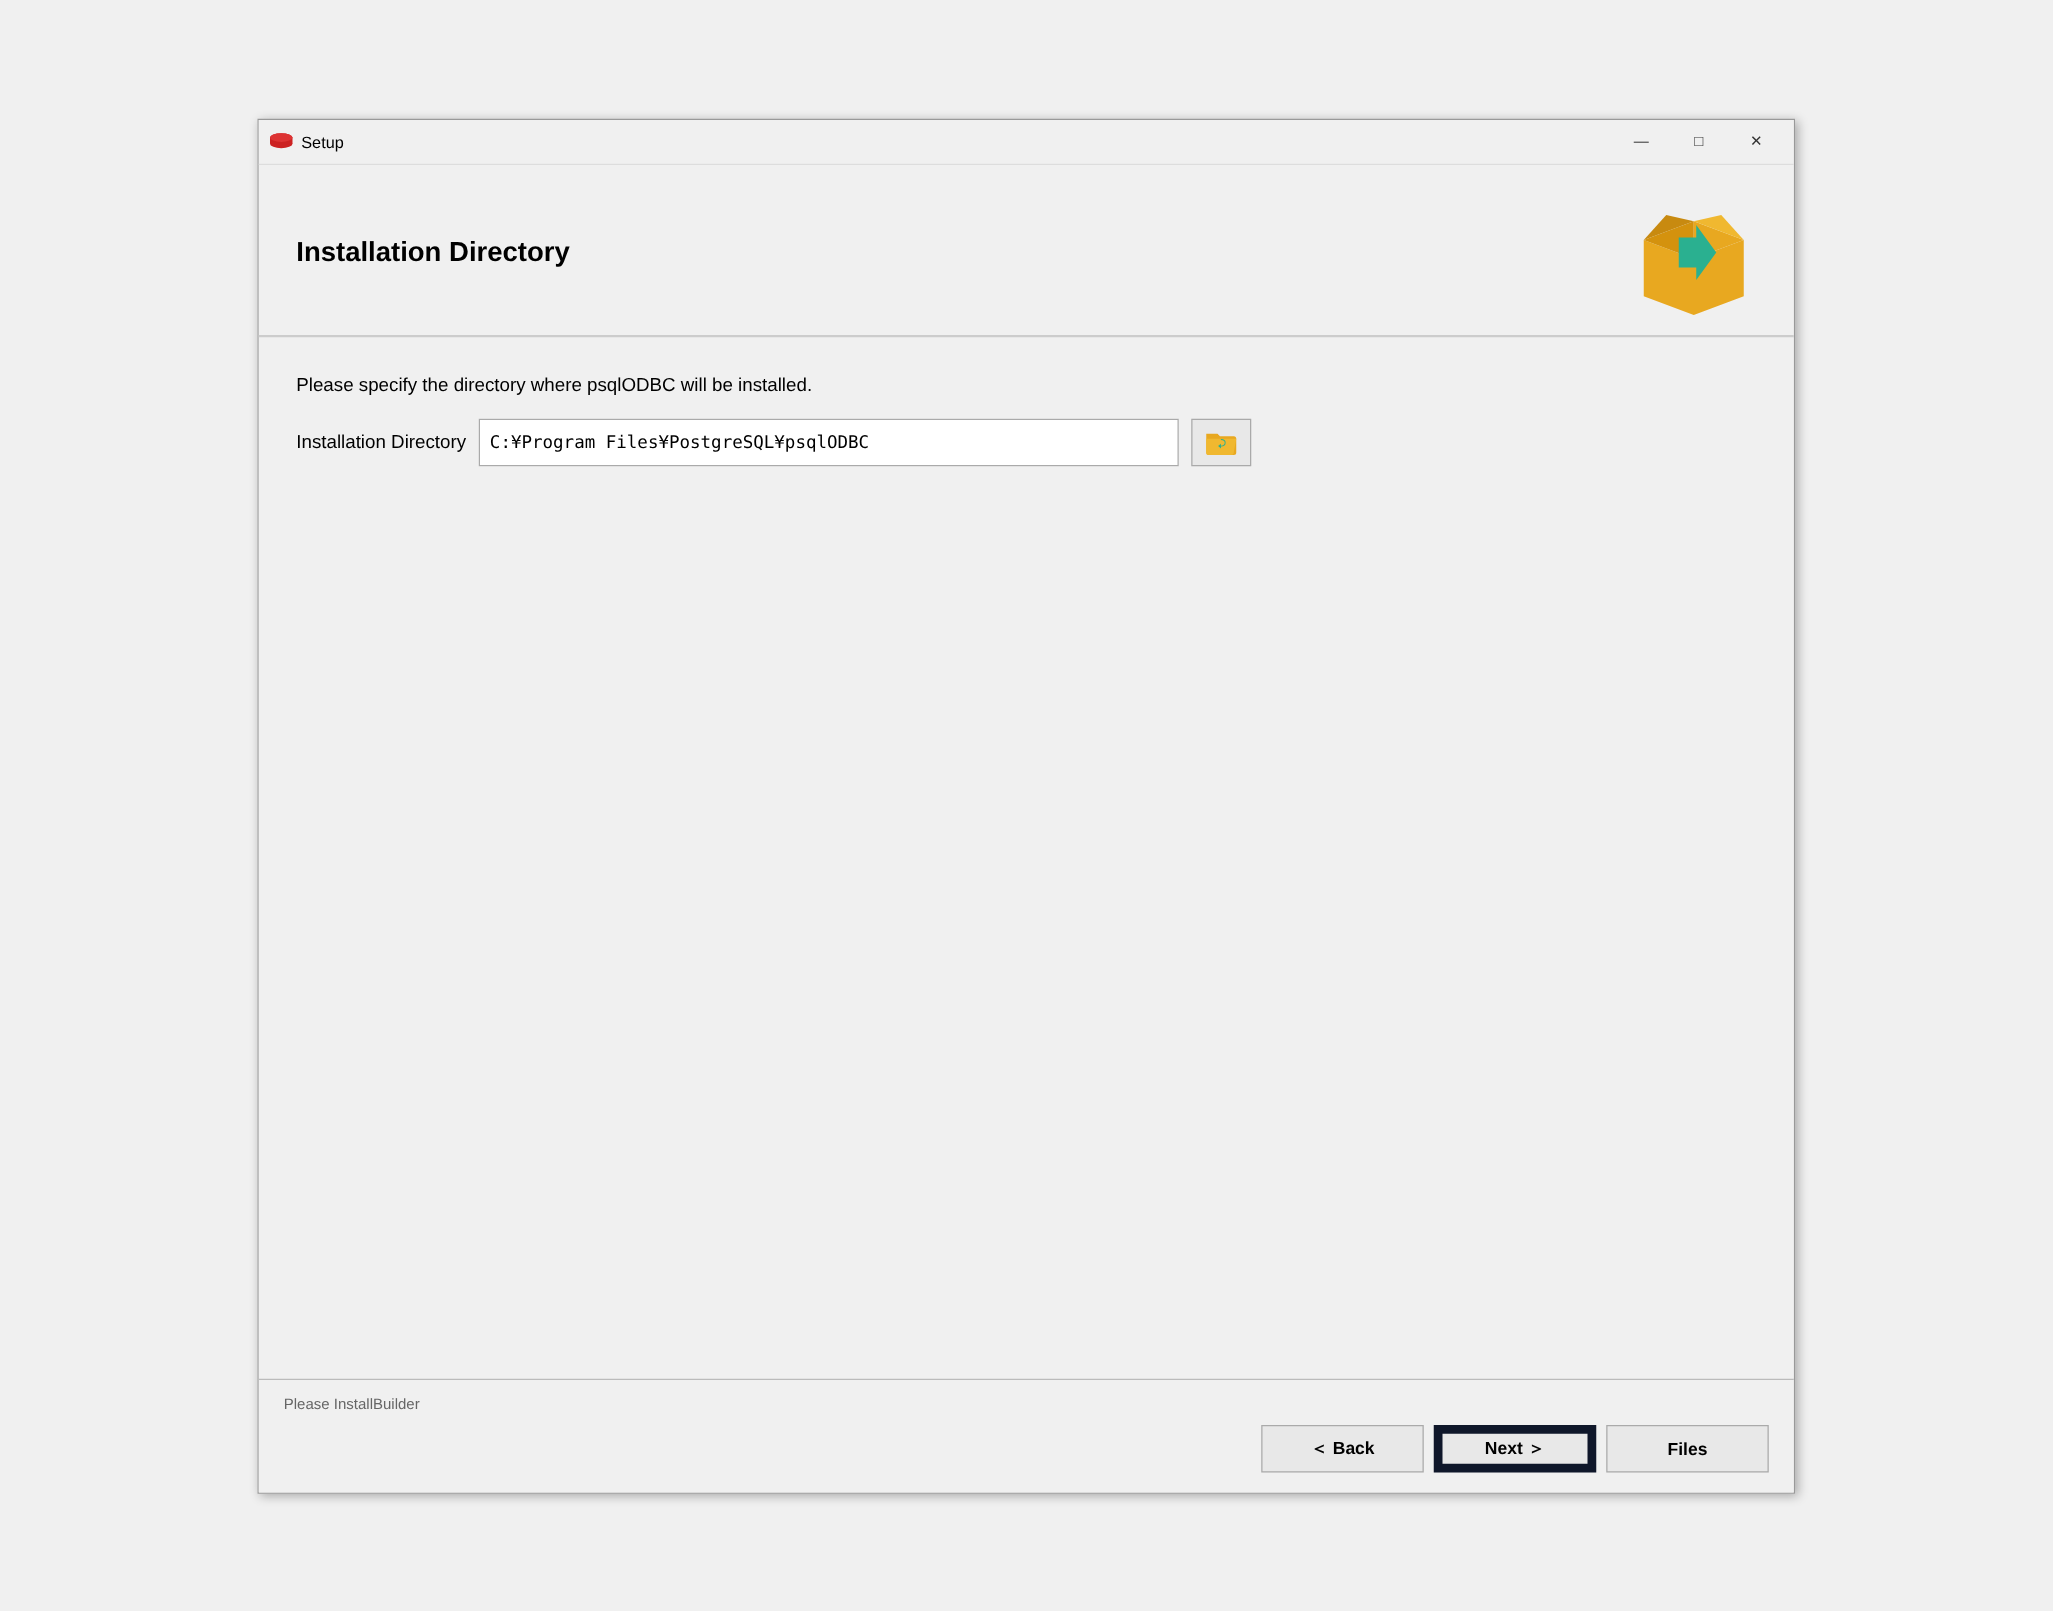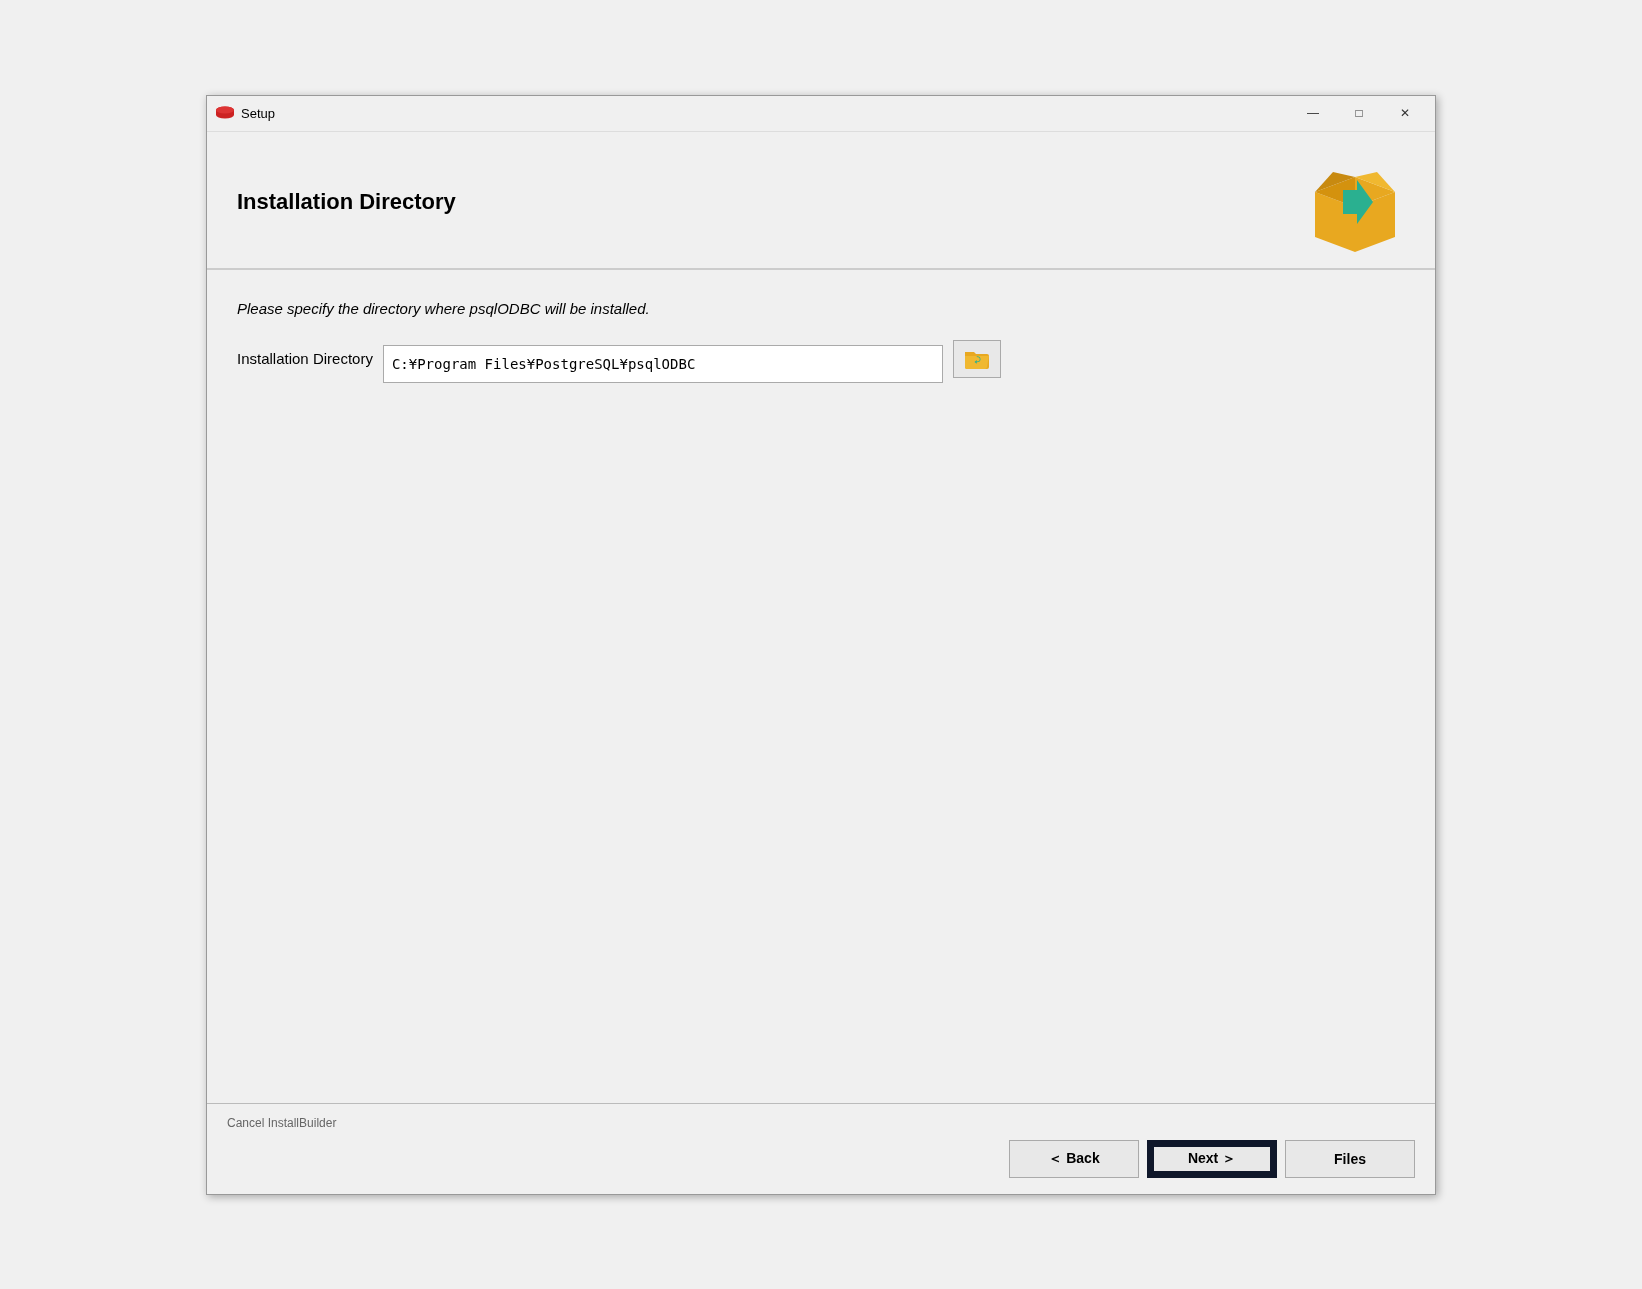--- a/index.html
+++ b/index.html
@@ -100,21 +100,20 @@
     .main-content {
       flex: 1;
       padding: 30px 30px 20px 30px;
       background: #f0f0f0;
     }
 
     .description-text {
       font-size: 15px;
       color: #000;
       margin-bottom: 18px;
-      font-style: italic;
     }
 
     .dir-row {
       display: flex;
       align-items: center;
       gap: 10px;
     }
 
     .dir-label {
       font-size: 15px;
@@ -124,21 +123,20 @@
 
     .dir-input {
       width: 560px;
       height: 38px;
       border: 1px solid #aaa;
       background: white;
       padding: 4px 8px;
       font-size: 14px;
       font-family: monospace;
       color: #000;
-      margin-top: 10px;
     }
 
     .browse-btn {
       width: 48px;
       height: 38px;
       background: #e8e8e8;
       border: 1px solid #aaa;
       cursor: pointer;
       display: flex;
       align-items: center;
@@ -243,21 +241,21 @@
           <path d="M1,4 L1,19 Q1,21 3,21 L23,21 Q25,21 25,19 L25,8 Q25,6 23,6 L12,6 L10,4 Z" fill="#e8a820"></path>
           <path d="M1,8 L25,8 L23,19 Q23,21 21,21 L3,21 Q1,21 1,19 Z" fill="#f0b830"></path>
 
           <path d="M13,10 Q17,10 17,13 Q17,16 13,16 L13,14 L10,16.5 L13,19 L13,17 Q18,17 18,13 Q18,9 13,9 Z" fill="#2ab090" transform="scale(0.75) translate(4, 2)"></path>
         </svg>
       </button>
     </div>
   </div>
 
   <div class="footer">
-    <div class="footer-brand">Cancel InstallBuilder</div>
+    <div class="footer-brand">Please InstallBuilder</div>
     <div class="footer-buttons">
       <button class="footer-btn">＜ Back</button>
       <button class="footer-btn next-btn">Next ＞</button>
       <button class="footer-btn">Files</button>
     </div>
   </div>
 
 </div>
 
 </body></html>

